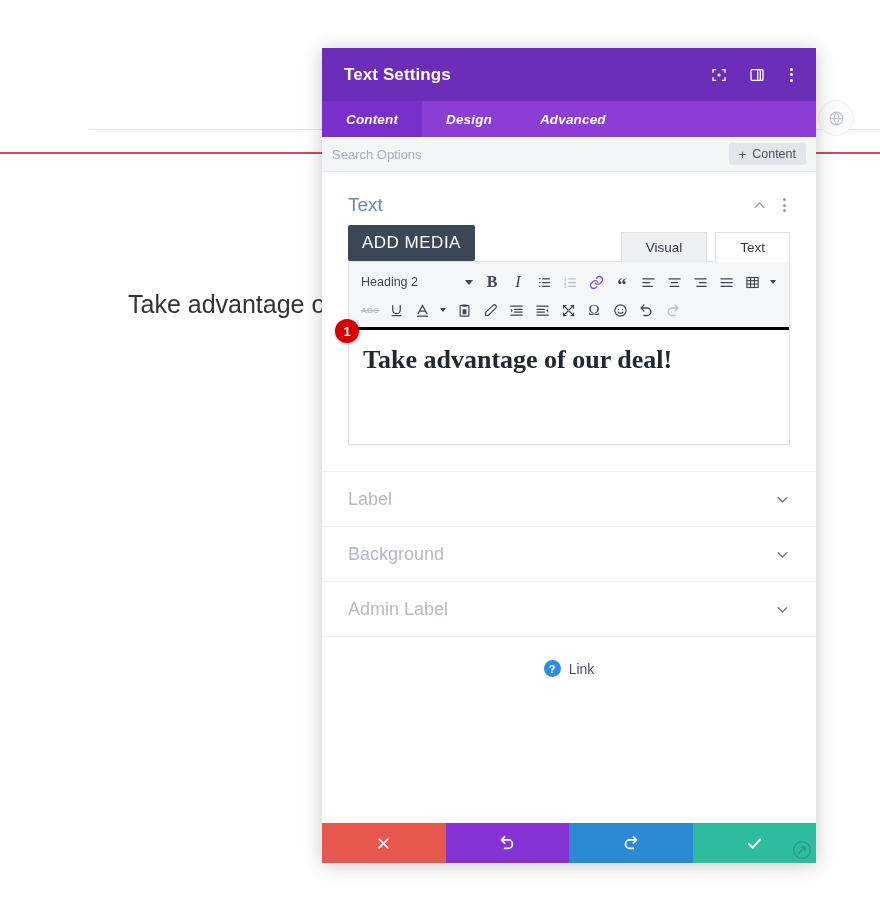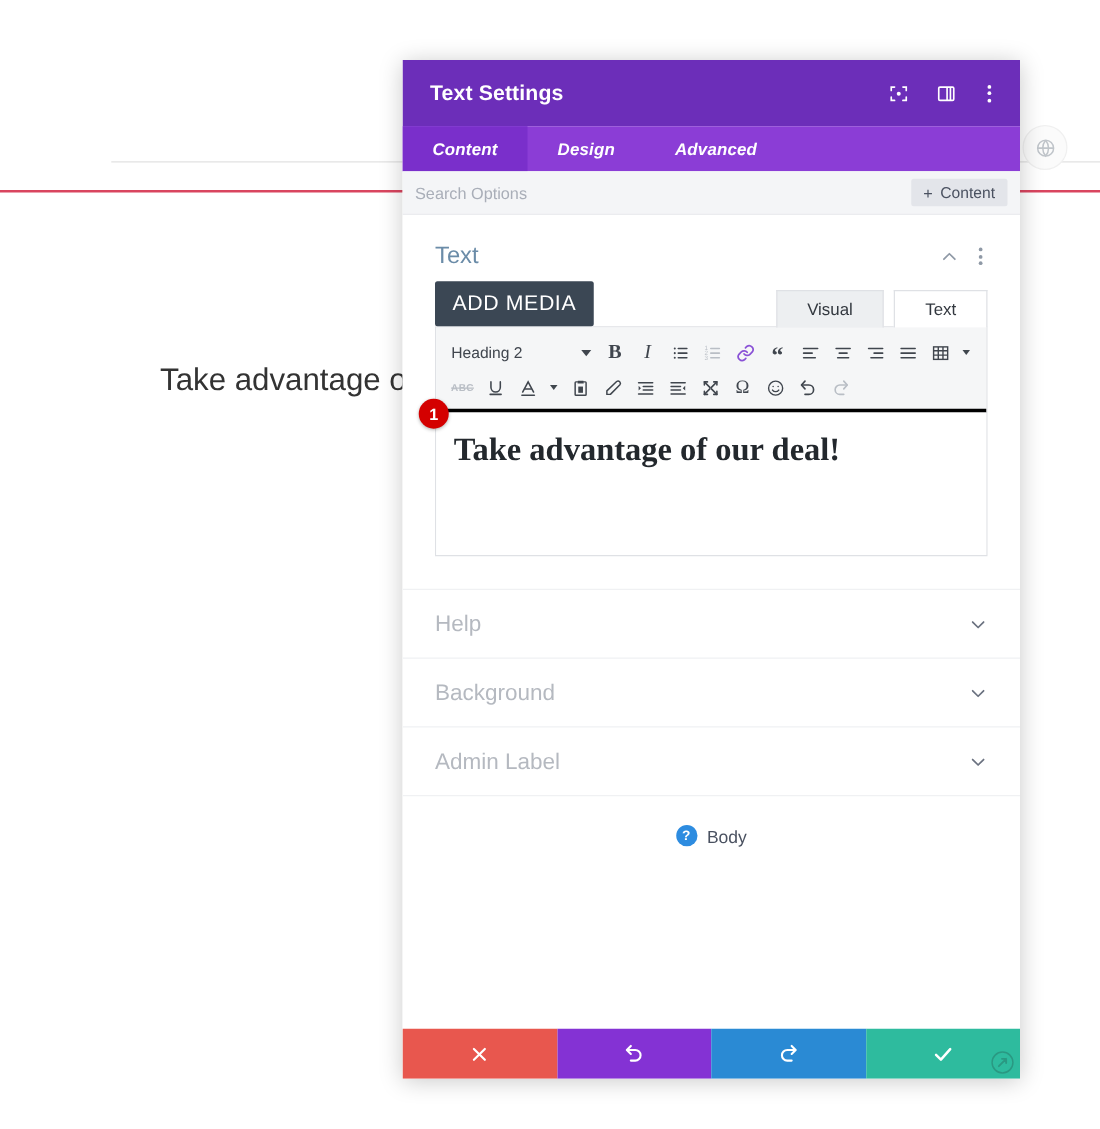--- a/index.html
+++ b/index.html
@@ -447,21 +447,21 @@
 
           <div class="ed-content">
             <div class="badge-1">1</div>
             <h2 class="ed-h2">Take advantage of our deal!</h2>
           </div>
         </div>
       </div>
     </div>
 
     <div class="sec-row">
-      <div class="sec-row-title">Help</div>
+      <div class="sec-row-title">Label</div>
       <div class="caret-down">
         <svg width="15" height="15" viewBox="0 0 24 24" fill="none" stroke="#6b7280" stroke-width="2.2" stroke-linecap="round" stroke-linejoin="round">
             <polyline points="5 9 12 16 19 9"></polyline>
           </svg>
       </div>
     </div>
     <div class="sec-row">
       <div class="sec-row-title">Background</div>
       <div class="caret-down">
         <svg width="15" height="15" viewBox="0 0 24 24" fill="none" stroke="#6b7280" stroke-width="2.2" stroke-linecap="round" stroke-linejoin="round">
@@ -473,21 +473,21 @@
       <div class="sec-row-title">Admin Label</div>
       <div class="caret-down">
         <svg width="15" height="15" viewBox="0 0 24 24" fill="none" stroke="#6b7280" stroke-width="2.2" stroke-linecap="round" stroke-linejoin="round">
             <polyline points="5 9 12 16 19 9"></polyline>
           </svg>
       </div>
     </div>
 
     <div class="help-wrap">
       <div class="help-ic">?</div>
-      <div class="help-tx">Body</div>
+      <div class="help-tx">Link</div>
     </div>
   </div>
 
   <div class="p-footer">
     <div class="act act-cancel">
       <svg width="15" height="15" viewBox="0 0 24 24" stroke="#fff" stroke-width="2.8" stroke-linecap="round">
           <line x1="5" y1="5" x2="19" y2="19"></line>
           <line x1="19" y1="5" x2="5" y2="19"></line>
         </svg>
     </div>

